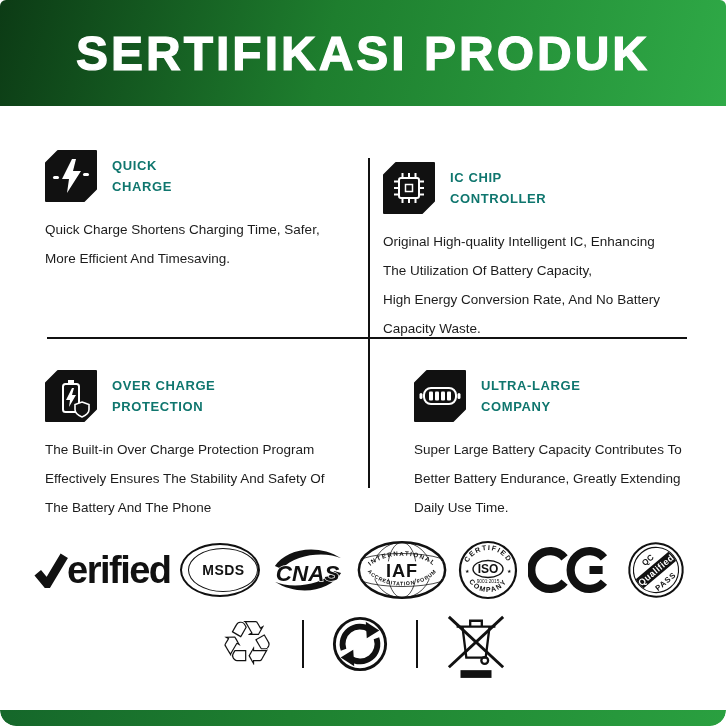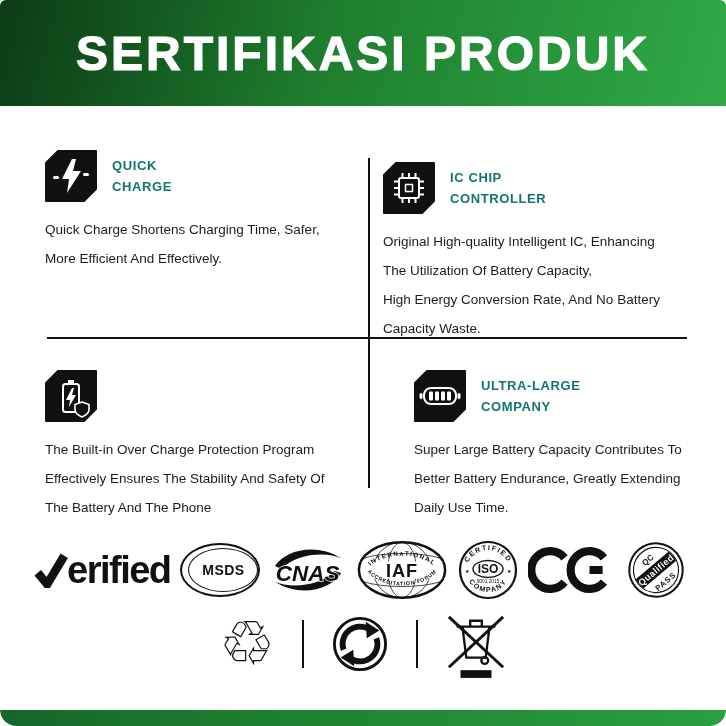--- a/index.html
+++ b/index.html
@@ -64,21 +64,21 @@
         <rect x="8" y="26" width="6" height="3" rx="1.5" fill="#fff"></rect>
         <rect x="38" y="23" width="6" height="3" rx="1.5" fill="#fff"></rect>
       </svg>
       <div class="f-title">
         <div>QUICK</div>
         <div>CHARGE</div>
       </div>
     </div>
     <div class="f-body">
       <div>Quick Charge Shortens Charging Time, Safer,</div>
-      <div>More Efficient And Effectively.</div>
+      <div>More Efficient And Timesaving.</div>
     </div>
   </div>
 
   <div class="feature f-q2">
     <div class="f-head">
       <svg class="f-icon" viewBox="0 0 52 52">
         <path d="M13,1 H51 V39 L39,51 H1 V13 Z" fill="#111" stroke="#111" stroke-width="2" stroke-linejoin="round"></path>
         <rect x="16" y="16" width="20" height="20" rx="2" fill="none" stroke="#fff" stroke-width="2"></rect>
         <rect x="22.5" y="22.5" width="7" height="7" fill="none" stroke="#fff" stroke-width="1.5"></rect>
         <g stroke="#fff" stroke-width="2">
@@ -111,20 +111,24 @@
 
   <div class="feature f-q3">
     <div class="f-head">
       <svg class="f-icon" viewBox="0 0 52 52">
         <path d="M13,1 H51 V39 L39,51 H1 V13 Z" fill="#111" stroke="#111" stroke-width="2" stroke-linejoin="round"></path>
         <rect x="23" y="10" width="6" height="4" fill="#fff"></rect>
         <rect x="18" y="14" width="16" height="28" rx="2.5" fill="none" stroke="#fff" stroke-width="2"></rect>
         <polygon points="27,18 21,30 25,30 24,37 31,25 27,25 29,18" fill="#fff"></polygon>
         <path d="M37,32 l7,2.5 v5 c0,4.5 -7,7.5 -7,7.5 c0,0 -7,-3 -7,-7.5 v-5 Z" fill="#111" stroke="#fff" stroke-width="1.6"></path>
       </svg>
+      <div class="f-title">
+        <div>OVER CHARGE</div>
+        <div>PROTECTION</div>
+      </div>
     </div>
     <div class="f-body">
       <div>The Built-in Over Charge Protection Program</div>
       <div>Effectively Ensures The Stability And Safety Of</div>
       <div>The Battery And The Phone</div>
     </div>
   </div>
 
   <div class="feature f-q4">
     <div class="f-head">

